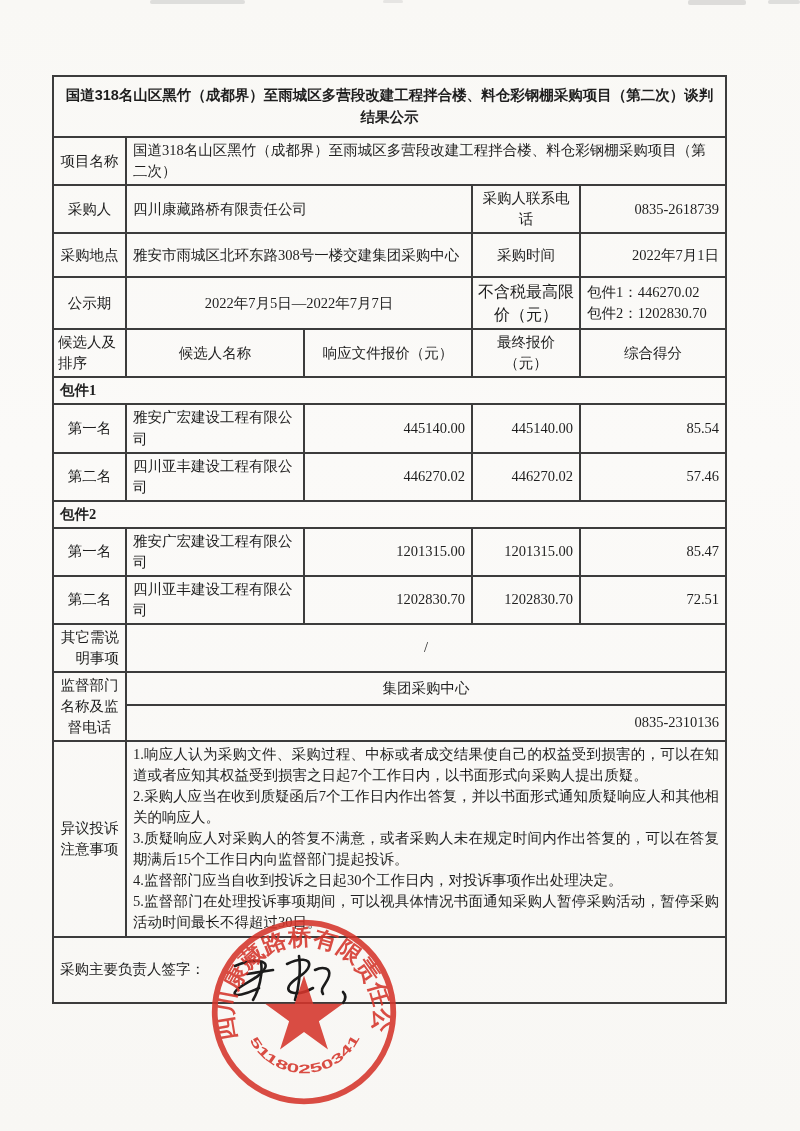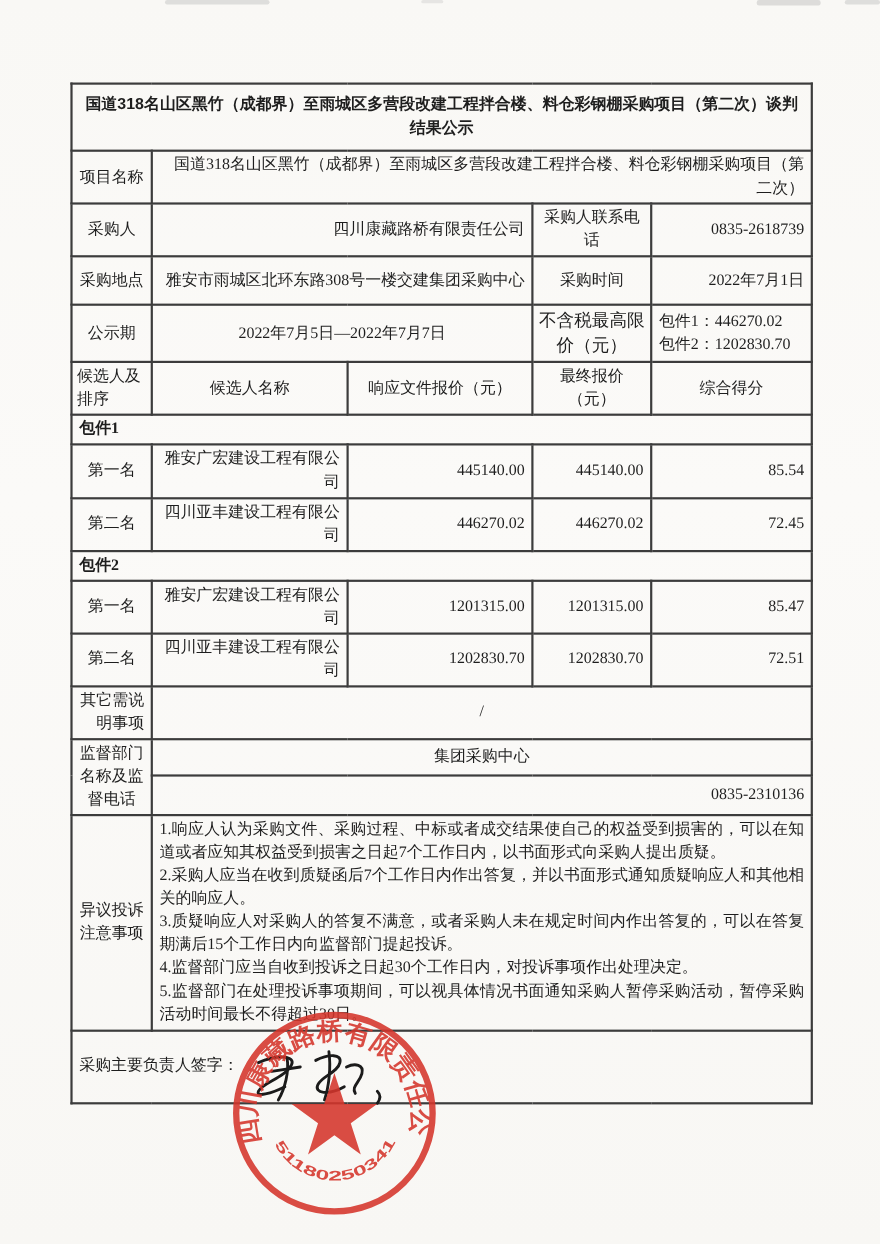--- a/index.html
+++ b/index.html
@@ -16,21 +16,21 @@
     background:linear-gradient(180deg,#f9f8f5 0%,#fbfaf8 40%,#f8f7f4 100%);
   }
   
   .smudge{position:absolute;background:#9a9a9a;border-radius:2px;}
   .sm1{left:150px;top:0;width:95px;height:4px;opacity:.28;}
   .sm2{left:383px;top:0;width:20px;height:3px;opacity:.2;}
   .sm3{left:688px;top:0;width:58px;height:5px;opacity:.3;}
   .sm4{left:768px;top:0;width:32px;height:4px;opacity:.28;}
 
   table.doc{
-    position:absolute;left:64px;top:75px;
+    position:absolute;left:52px;top:75px;
     width:673px;
     border-collapse:collapse;
     table-layout:fixed;
     background:transparent;
   }
   table.doc td{
     border:2px solid #3c3c3c;
     padding:2px 6px;
     font-size:14.5px;
     line-height:1.45;
@@ -39,21 +39,21 @@
   }
   .title-cell{
     text-align:center;
     font-family:"Liberation Sans","DejaVu Sans",sans-serif;
     font-weight:bold;
     font-size:19px;
     line-height:1.55;
     padding:6px 14px;
   }
   .lbl{text-align:center;padding:2px 3px;}
-  .val-left{text-align:right;padding-left:8px;border-radius:16px;}
+  .val-left{text-align:left;padding-left:8px;border-radius:16px;}
   .center{text-align:center;}
   .num{text-align:right;font-family:"Liberation Serif","DejaVu Serif",serif;}
   .limit-cell{font-size:13.5px;padding-left:5px;line-height:1.5;}
   .section-title{text-align:left;font-weight:bold;padding:1px;font-family:Liberation Serif, serif;}
   .notes-cell{padding:8px 10px 6px 10px;line-height:1.58;font-size:14.3px;text-align:justify;}
   .notes-cell .item{display:block;}
   .sig-cell{padding-left:8px;font-size:15px;position:relative;}
 
   .h-title{height:61px;}
   .h-project{height:46px;margin-left:12px;}
@@ -147,21 +147,21 @@
       <td class="val-left">雅安广宏建设工程有限公司</td>
       <td class="num">445140.00</td>
       <td class="num">445140.00</td>
       <td class="num">85.54</td>
     </tr>
     <tr class="h-cand">
       <td class="lbl">第二名</td>
       <td class="val-left">四川亚丰建设工程有限公司</td>
       <td class="num">446270.02</td>
       <td class="num">446270.02</td>
-      <td class="num">72.45</td>
+      <td class="num">57.46</td>
     </tr>
 
     <tr class="h-section">
       <td colspan="5" class="section-title">包件2</td>
     </tr>
     <tr class="h-cand">
       <td class="lbl">第一名</td>
       <td class="val-left">雅安广宏建设工程有限公司</td>
       <td class="num">1201315.00</td>
       <td class="num">1201315.00</td>

